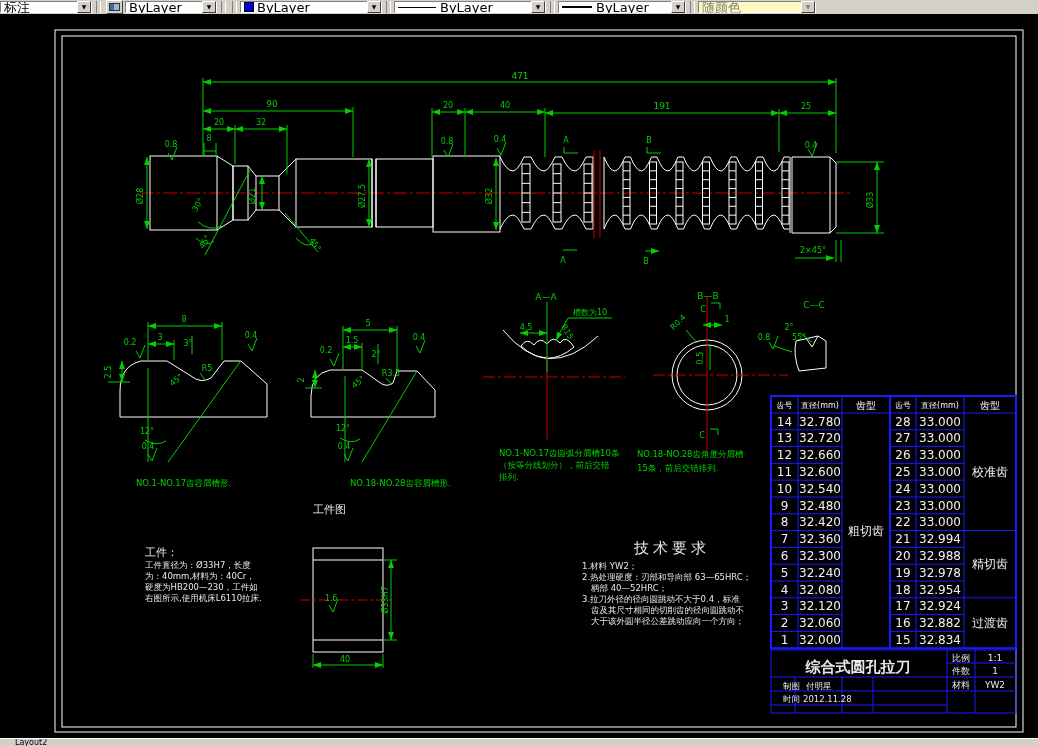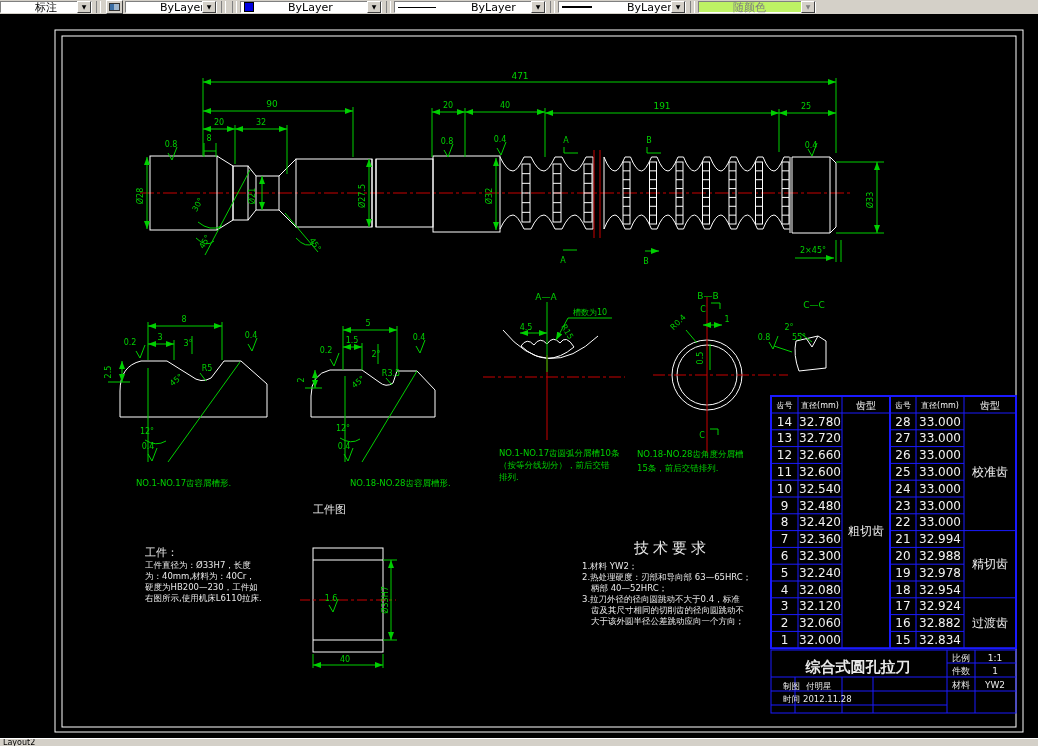--- a/index.html
+++ b/index.html
@@ -1,30 +1,30 @@
 <!DOCTYPE html>
 <html><head>
 <meta charset="utf-8">
 <style>
 html,body{margin:0;padding:0;background:#000;}
 #app{position:relative;width:1038px;height:746px;overflow:hidden;background:#000;font-family:"DejaVu Sans",sans-serif;}
 .toolbar{height:14px;background:#d4d0c8;display:flex;align-items:center;font-size:9px;color:#000;}
 .combo{height:12px;background:#fff;border:1px solid;border-color:#808080 #fff #fff #808080;display:flex;align-items:center;padding-left:3px;box-sizing:border-box;margin-right:1px;}
-.combo .ctext{flex:1;white-space:nowrap;overflow:hidden;font-size:11px;line-height:11px;margin-left:31px;}
+.combo .ctext{flex:1;white-space:nowrap;overflow:hidden;font-size:13px;line-height:11px;}
 .cbtn{width:12px;height:10px;background:#d4d0c8;border:1px solid;border-color:#fff #404040 #404040 #fff;font-size:6px;line-height:9px;text-align:center;color:#000;flex:none;}
-.combo.disabled{background:#bef264;}
+.combo.disabled{background:#fef9c3;}
 .combo.disabled .ctext{color:#808080;}
 .combo.disabled .cbtn{color:#808080;}
 .sep{width:3px;height:12px;border-left:1px solid #808080;border-right:1px solid #fff;margin:0 3px;flex:none;}
 .tbtn{width:15px;height:12px;background:#d4d0c8;border:1px solid;border-color:#fff #404040 #404040 #fff;margin:0 2px;position:relative;flex:none;}
 .tbtn .ic{position:absolute;left:2px;top:2px;width:9px;height:6px;background:linear-gradient(90deg,#3a6ea5 50%,#9db6cf 50%);border:1px solid #333;}
 .swatch{width:8px;height:8px;background:#0000e0;border:1px solid #000;margin-right:3px;flex:none;}
 .lineglyph{width:38px;height:1px;background:#000;margin-right:4px;flex:none;}
 .canvas{position:relative;width:1038px;height:724px;background:#000;}
-.tabbar{height:8px;background:#d4d0c8;border-top:1px solid #fff;font-size:8px;line-height:8px;color:#000;padding-left:3px;overflow:hidden;}
+.tabbar{height:8px;background:#d4d0c8;border-top:1px solid #fff;font-size:8px;line-height:8px;color:#000;padding-left:15px;overflow:hidden;}
 svg text{font-family:"DejaVu Sans",sans-serif;}
 .dim{fill:#00d000;font-size:9px;text-anchor:middle;}
 .dims{fill:#00d000;font-size:8px;text-anchor:middle;}
 .cap{fill:#00d000;font-size:8.5px;}
 .wt{fill:#e8e8e8;}
 .gl{stroke:#00d000;stroke-width:1;fill:none;}
 .wl{stroke:#fff;stroke-width:1;fill:none;}
 .rl{stroke:#c80000;stroke-width:1;fill:none;}
 .bl{stroke:#1a1aff;stroke-width:1;fill:none;}
 </style>

